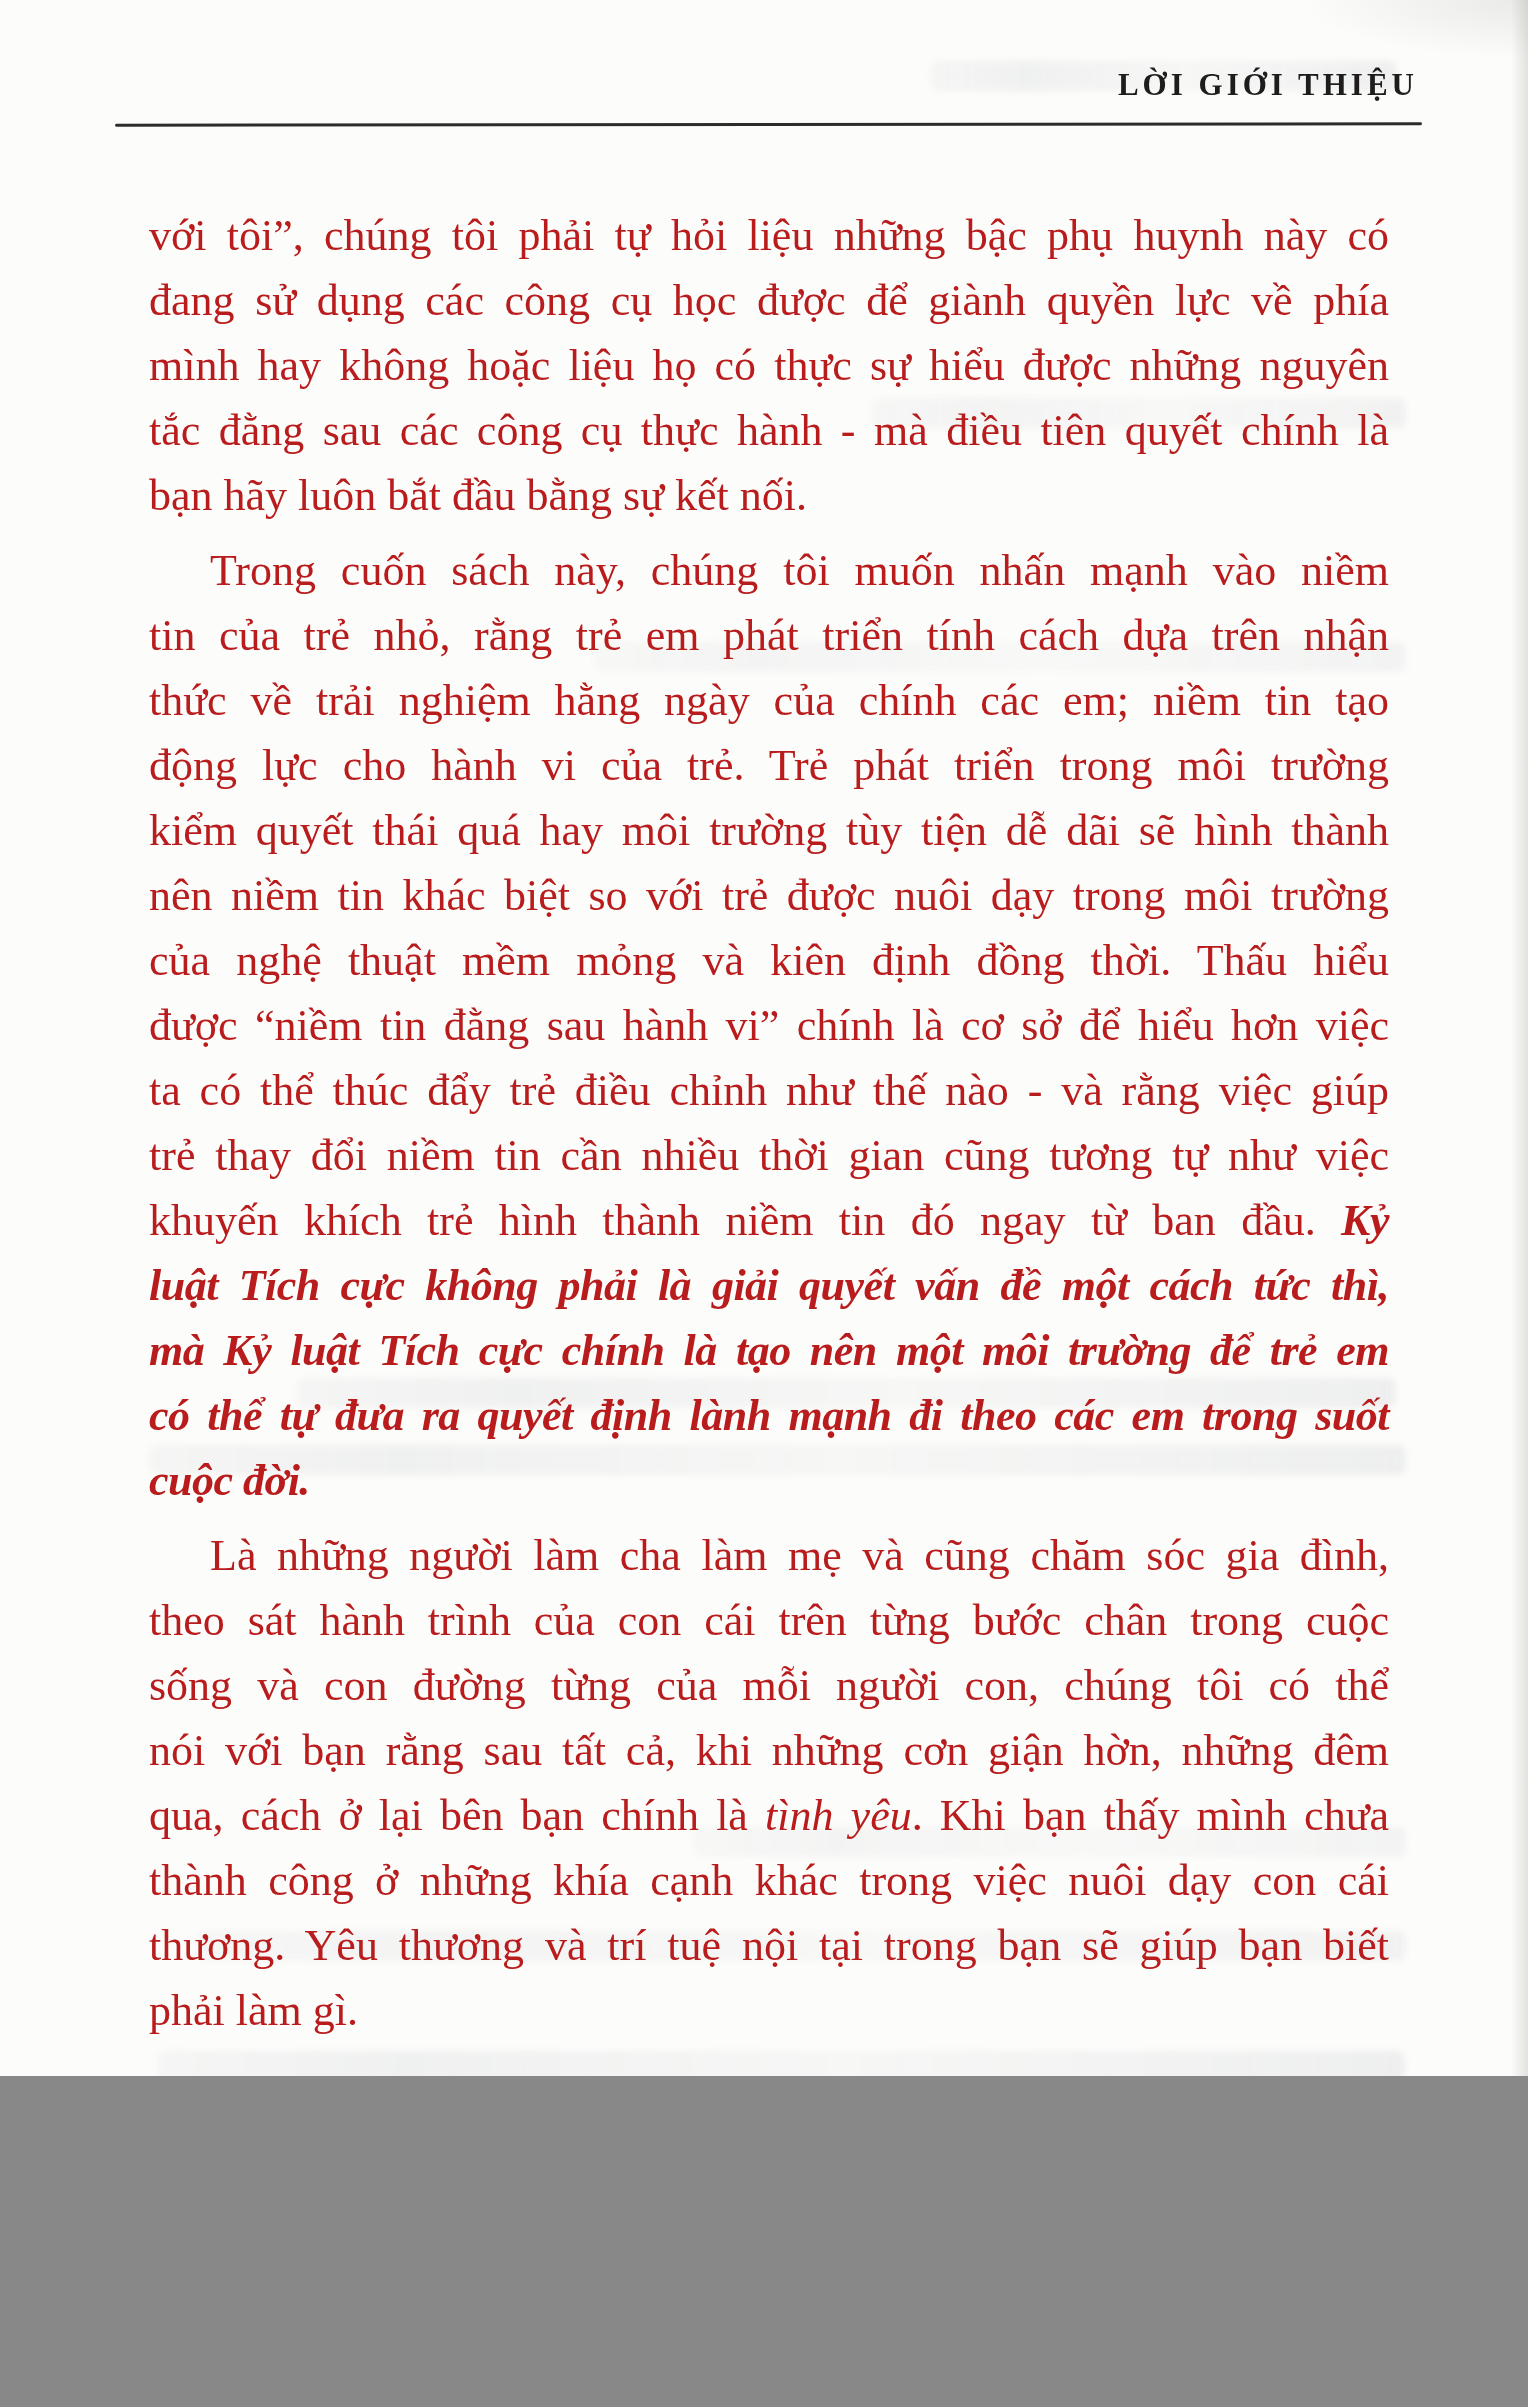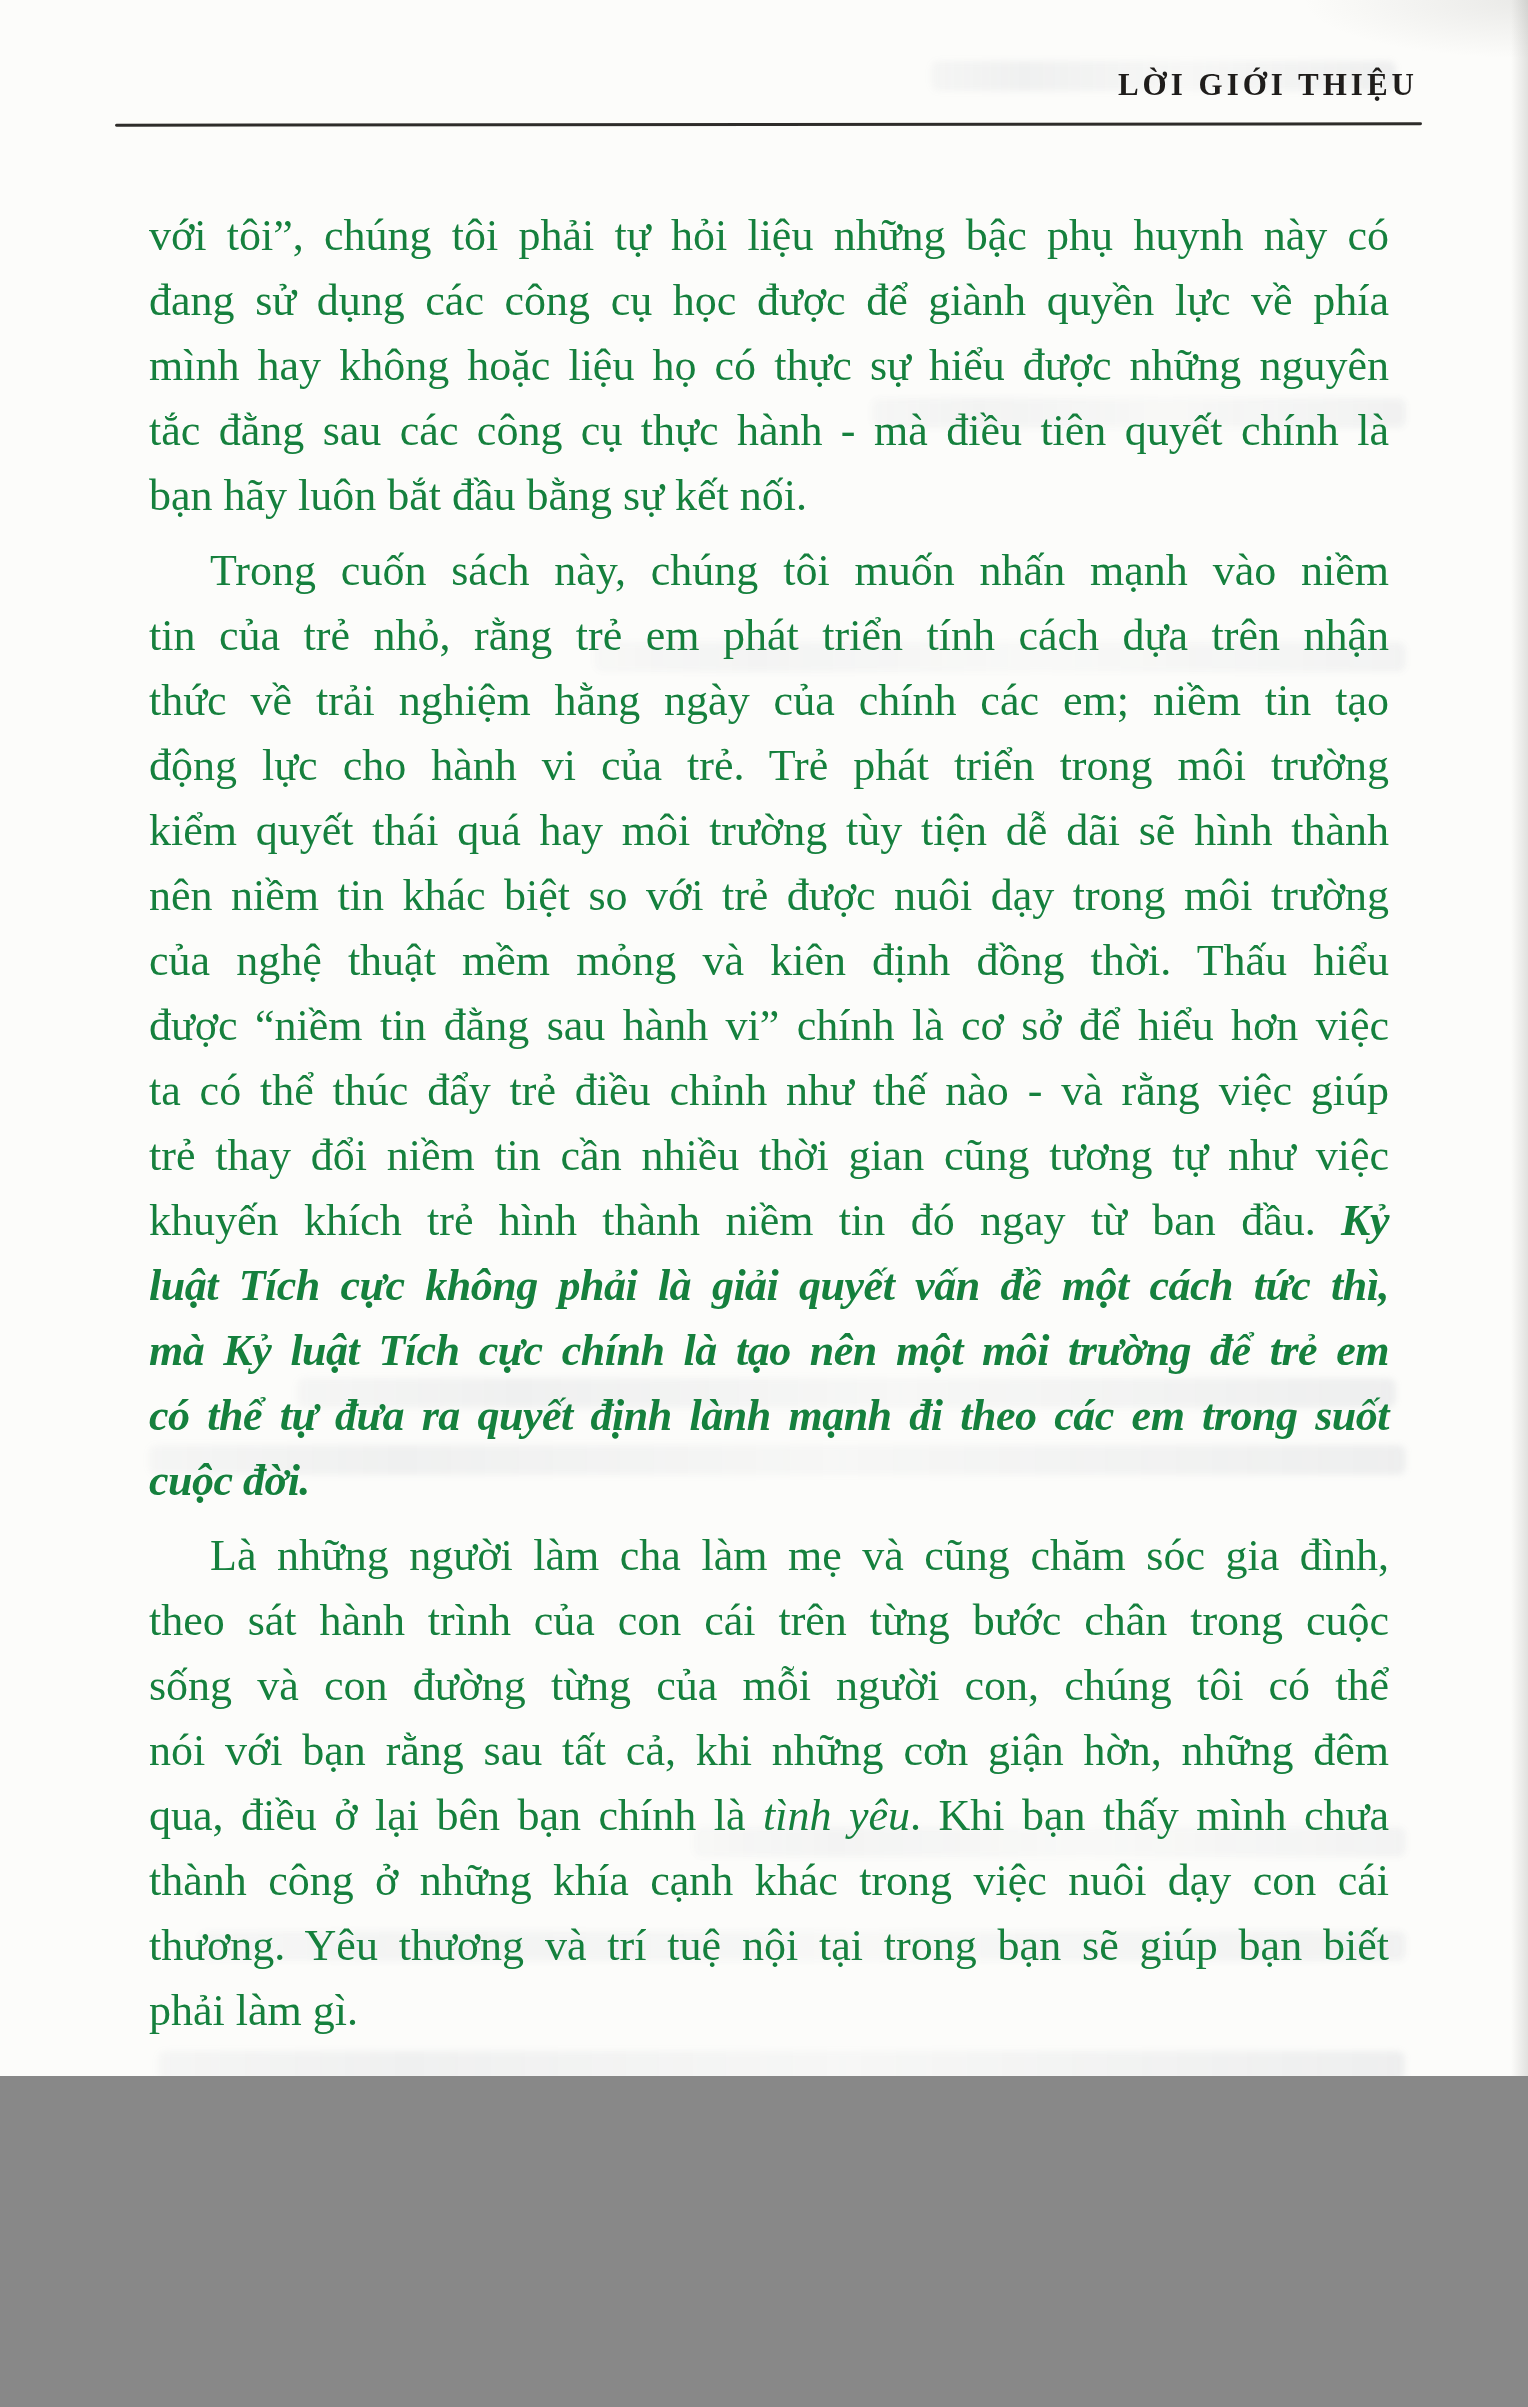--- a/index.html
+++ b/index.html
@@ -36,21 +36,21 @@
     transform: rotate(-0.06deg);
   }
   
   .body-text {
     position: absolute;
     left: 149px;
     top: 203px;
     width: 1240px;
     font-size: 44px;
     line-height: 65px;
-    color: #15803d;
+    color: #b91c1c;
   }
   .para { margin: 0; }
   .para.indent { margin-top: 10px; }
   .para.indent .line:first-child { text-indent: 61px; }
   .line {
     text-align: justify;
     text-align-last: justify;
     white-space: normal;
   }
   .line.flush { text-align-last: left; }
@@ -147,21 +147,21 @@
         <div class="line"><span class="seg-bi">luật Tích cực không phải là giải quyết vấn đề một cách tức thì,</span></div>
         <div class="line"><span class="seg-bi">mà Kỷ luật Tích cực chính là tạo nên một môi trường để trẻ em</span></div>
         <div class="line"><span class="seg-bi">có thể tự đưa ra quyết định lành mạnh đi theo các em trong suốt</span></div>
         <div class="line flush"><span class="seg-bi">cuộc đời.</span></div>
       </div>
       <div class="para indent">
         <div class="line"><span class="seg-n">Là những người làm cha làm mẹ và cũng chăm sóc gia đình,</span></div>
         <div class="line"><span class="seg-n">theo sát hành trình của con cái trên từng bước chân trong cuộc</span></div>
         <div class="line"><span class="seg-n">sống và con đường từng của mỗi người con, chúng tôi có thể</span></div>
         <div class="line"><span class="seg-n">nói với bạn rằng sau tất cả, khi những cơn giận hờn, những đêm</span></div>
-        <div class="line"><span class="seg-n">qua, điều ở lại bên bạn chính là </span><span class="seg-i">tình yêu</span><span class="seg-n">. Khi bạn thấy mình chưa</span></div>
+        <div class="line"><span class="seg-n">qua, cách ở lại bên bạn chính là </span><span class="seg-i">tình yêu</span><span class="seg-n">. Khi bạn thấy mình chưa</span></div>
         <div class="line"><span class="seg-n">thành công ở những khía cạnh khác trong việc nuôi dạy con cái</span></div>
         <div class="line"><span class="seg-n">thương. Yêu thương và trí tuệ nội tại trong bạn sẽ giúp bạn biết</span></div>
         <div class="line flush"><span class="seg-n">phải làm gì.</span></div>
       </div>
     </main>
 
   <div class="pageno">7</div>
   <div class="pageno-rule"></div>
 
 </div>

